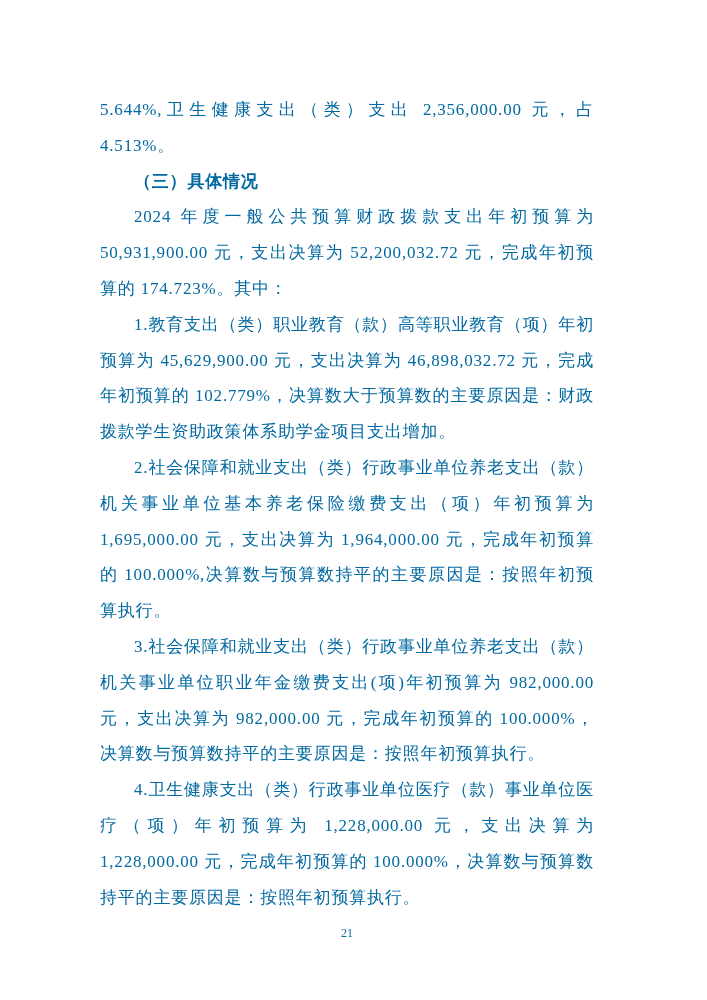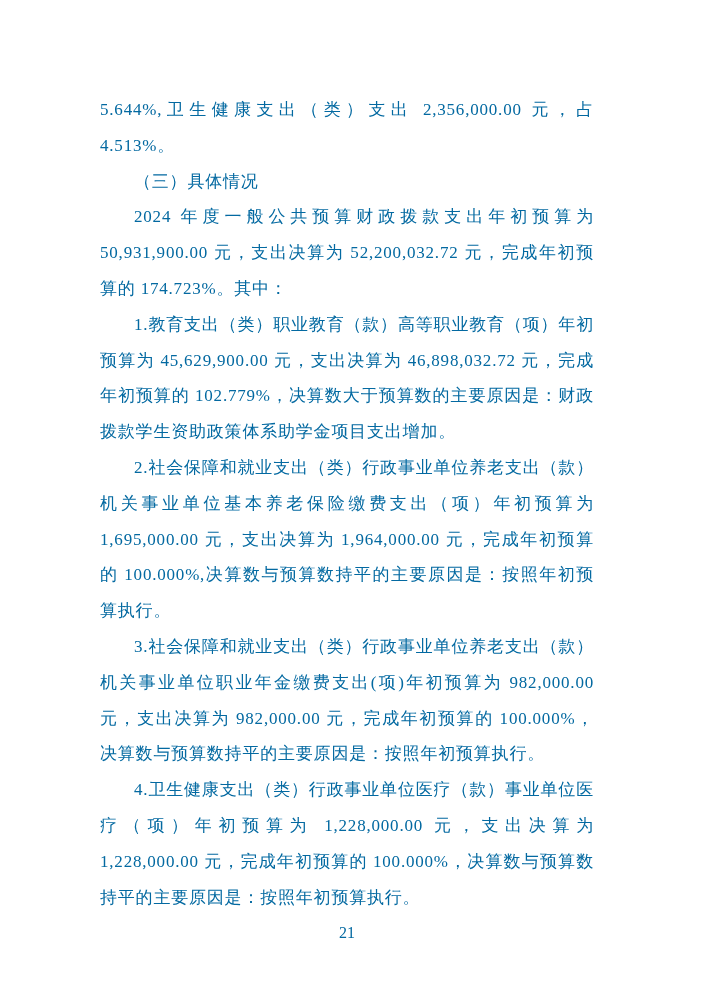--- a/index.html
+++ b/index.html
@@ -22,28 +22,28 @@
     font-size: 17px;
     line-height: 35.8px;
     letter-spacing: 0.8px;
   }
   .para {
     margin: 0;
     text-indent: 2em;
     text-align: justify;
   }
   .para.no-indent { text-indent: 0; }
-  .para.heading { font-weight: normal; }
+  .para.heading { font-weight: bold; }
   .page-number {
     position: absolute;
     left: 100px;
     width: 494px;
     top: 926px;
     text-align: center;
-    font-size: 16px;
+    font-size: 12px;
     letter-spacing: 0;
     line-height: 14px;
   }
 </style>
 </head>
 <body>
 
 <div class="page">
   <div class="content">
     <p class="para no-indent">5.644%,卫生健康支出（类）支出 2,356,000.00 元，占 4.513%。</p>

